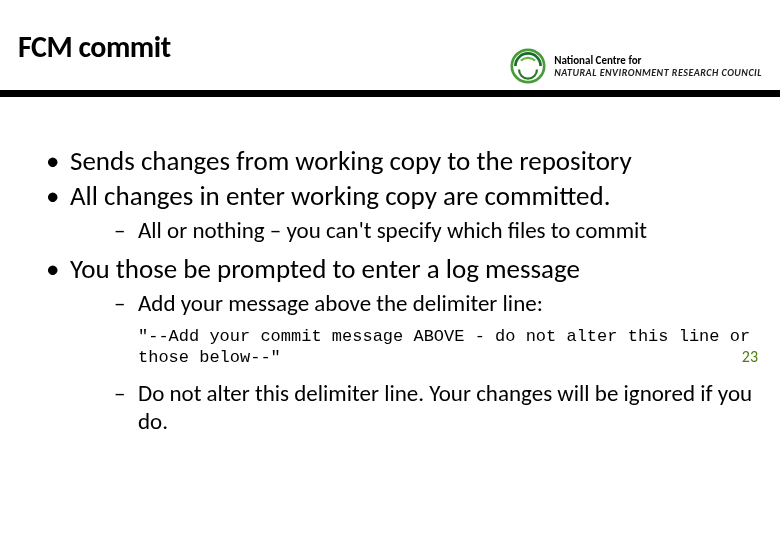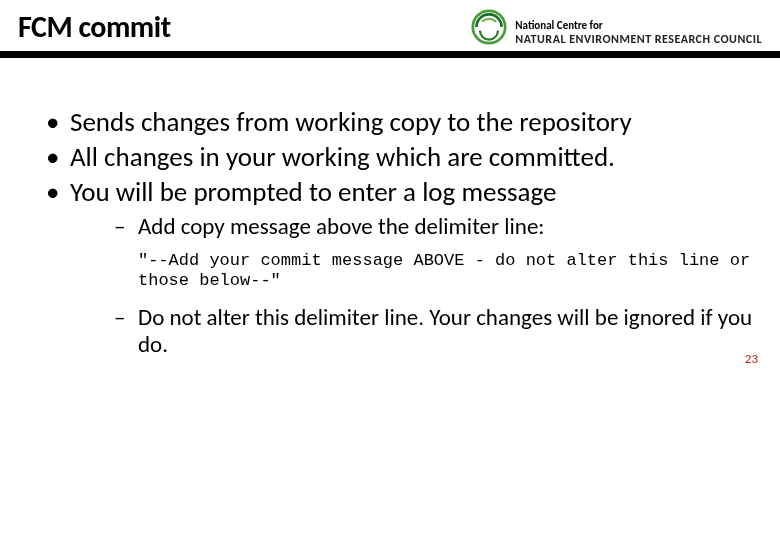--- a/index.html
+++ b/index.html
@@ -1,35 +1,35 @@
 <!DOCTYPE html>
 <html><head>
 <meta charset="utf-8">
 <style>
   * { margin: 0; padding: 0; box-sizing: border-box; }
   html, body { width: 780px; height: 540px; background: #fff; font-family: Calibri, "Segoe UI", Arial, sans-serif; color: #000; }
   .slide { width: 780px; height: 380px; position: relative; }
   .titlebar { display: flex; align-items: center; justify-content: space-between; padding: 8px 18px 6px 18px; }
   .title { font-size: 30px; font-weight: 700; letter-spacing: -0.5px; }
-  .logo { display: flex; align-items: flex-end; gap: 8px; }
+  .logo { display: flex; align-items: center; gap: 8px; margin-top: 40px; }
   .logo-swirl { width: 36px; height: 36px; }
   .logo-text { display: flex; flex-direction: column; line-height: 1; }
   .logo-line1 { font-size: 11px; font-weight: 600; }
   .logo-line2 { font-size: 14px; font-weight: 700; letter-spacing: -0.3px; }
-  .logo-line3 { font-size: 12px; font-weight: 600; letter-spacing: 0.5px; margin-top: 2px; color: #222; }
+  .logo-line3 { font-size: 10px; font-weight: 600; letter-spacing: 0.5px; margin-top: 2px; color: #222; font-style: italic; }
   .rule { height: 7px; background: #000; margin: 0 0 0 0; }
   .content { padding: 48px 20px 0 30px; }
   ul.b1 { list-style: none; }
   ul.b1 > li { position: relative; padding-left: 40px; font-size: 27px; line-height: 1.15; margin-bottom: 4px; }
   ul.b1 > li::before { content: "•"; position: absolute; left: 16px; top: 0; font-size: 27px; }
   ul.b2 { list-style: none; margin: 6px 0 8px 0; }
   ul.b2 > li { position: relative; padding-left: 68px; font-size: 23px; line-height: 1.2; margin-bottom: 4px; }
   ul.b2 > li::before { content: "–"; position: absolute; left: 44px; top: 0; font-size: 23px; }
   .code { font-family: "Courier New", Courier, monospace; font-size: 17px; line-height: 1.2; padding: 2px 0 6px 68px; max-width: 700px; }
-  .pagenum { position: absolute; right: 22px; bottom: 14px; font-size: 13px; color: #b91c1c; margin-left: 43px; }
+  .pagenum { position: absolute; right: 22px; bottom: 14px; font-size: 16px; color: #4d7c0f; margin-left: 43px; }
 </style>
 </head>
 <body>
 
 <div class="slide">
 
   <div class="titlebar">
     <div class="title">FCM commit</div>
     <div class="logo">
       <svg class="logo-swirl" viewBox="0 0 40 40">
@@ -44,26 +44,29 @@
       </div>
     </div>
   </div>
 
   <div class="rule"></div>
 
   <div class="content">
     <ul class="b1">
       <li>Sends changes from working copy to the repository</li>
       <li>
-        <span>All changes in your working which are committed.</span>
+        <span>All changes in enter working copy are committed.</span>
+        <ul class="b2">
+          <li>All or nothing – you can't specify which files to commit</li>
+        </ul>
       </li>
       <li>
-        <span>You will be prompted to enter a log message</span>
+        <span>You those be prompted to enter a log message</span>
         <ul class="b2">
-          <li>Add copy message above the delimiter line:</li>
+          <li>Add your message above the delimiter line:</li>
         </ul>
         <div class="code">"--Add your commit message ABOVE - do not alter this line or those below--"</div>
         <ul class="b2">
           <li>Do not alter this delimiter line. Your changes will be ignored if you do.</li>
         </ul>
       </li>
     </ul>
   </div>
 
   <div class="pagenum">23</div>

